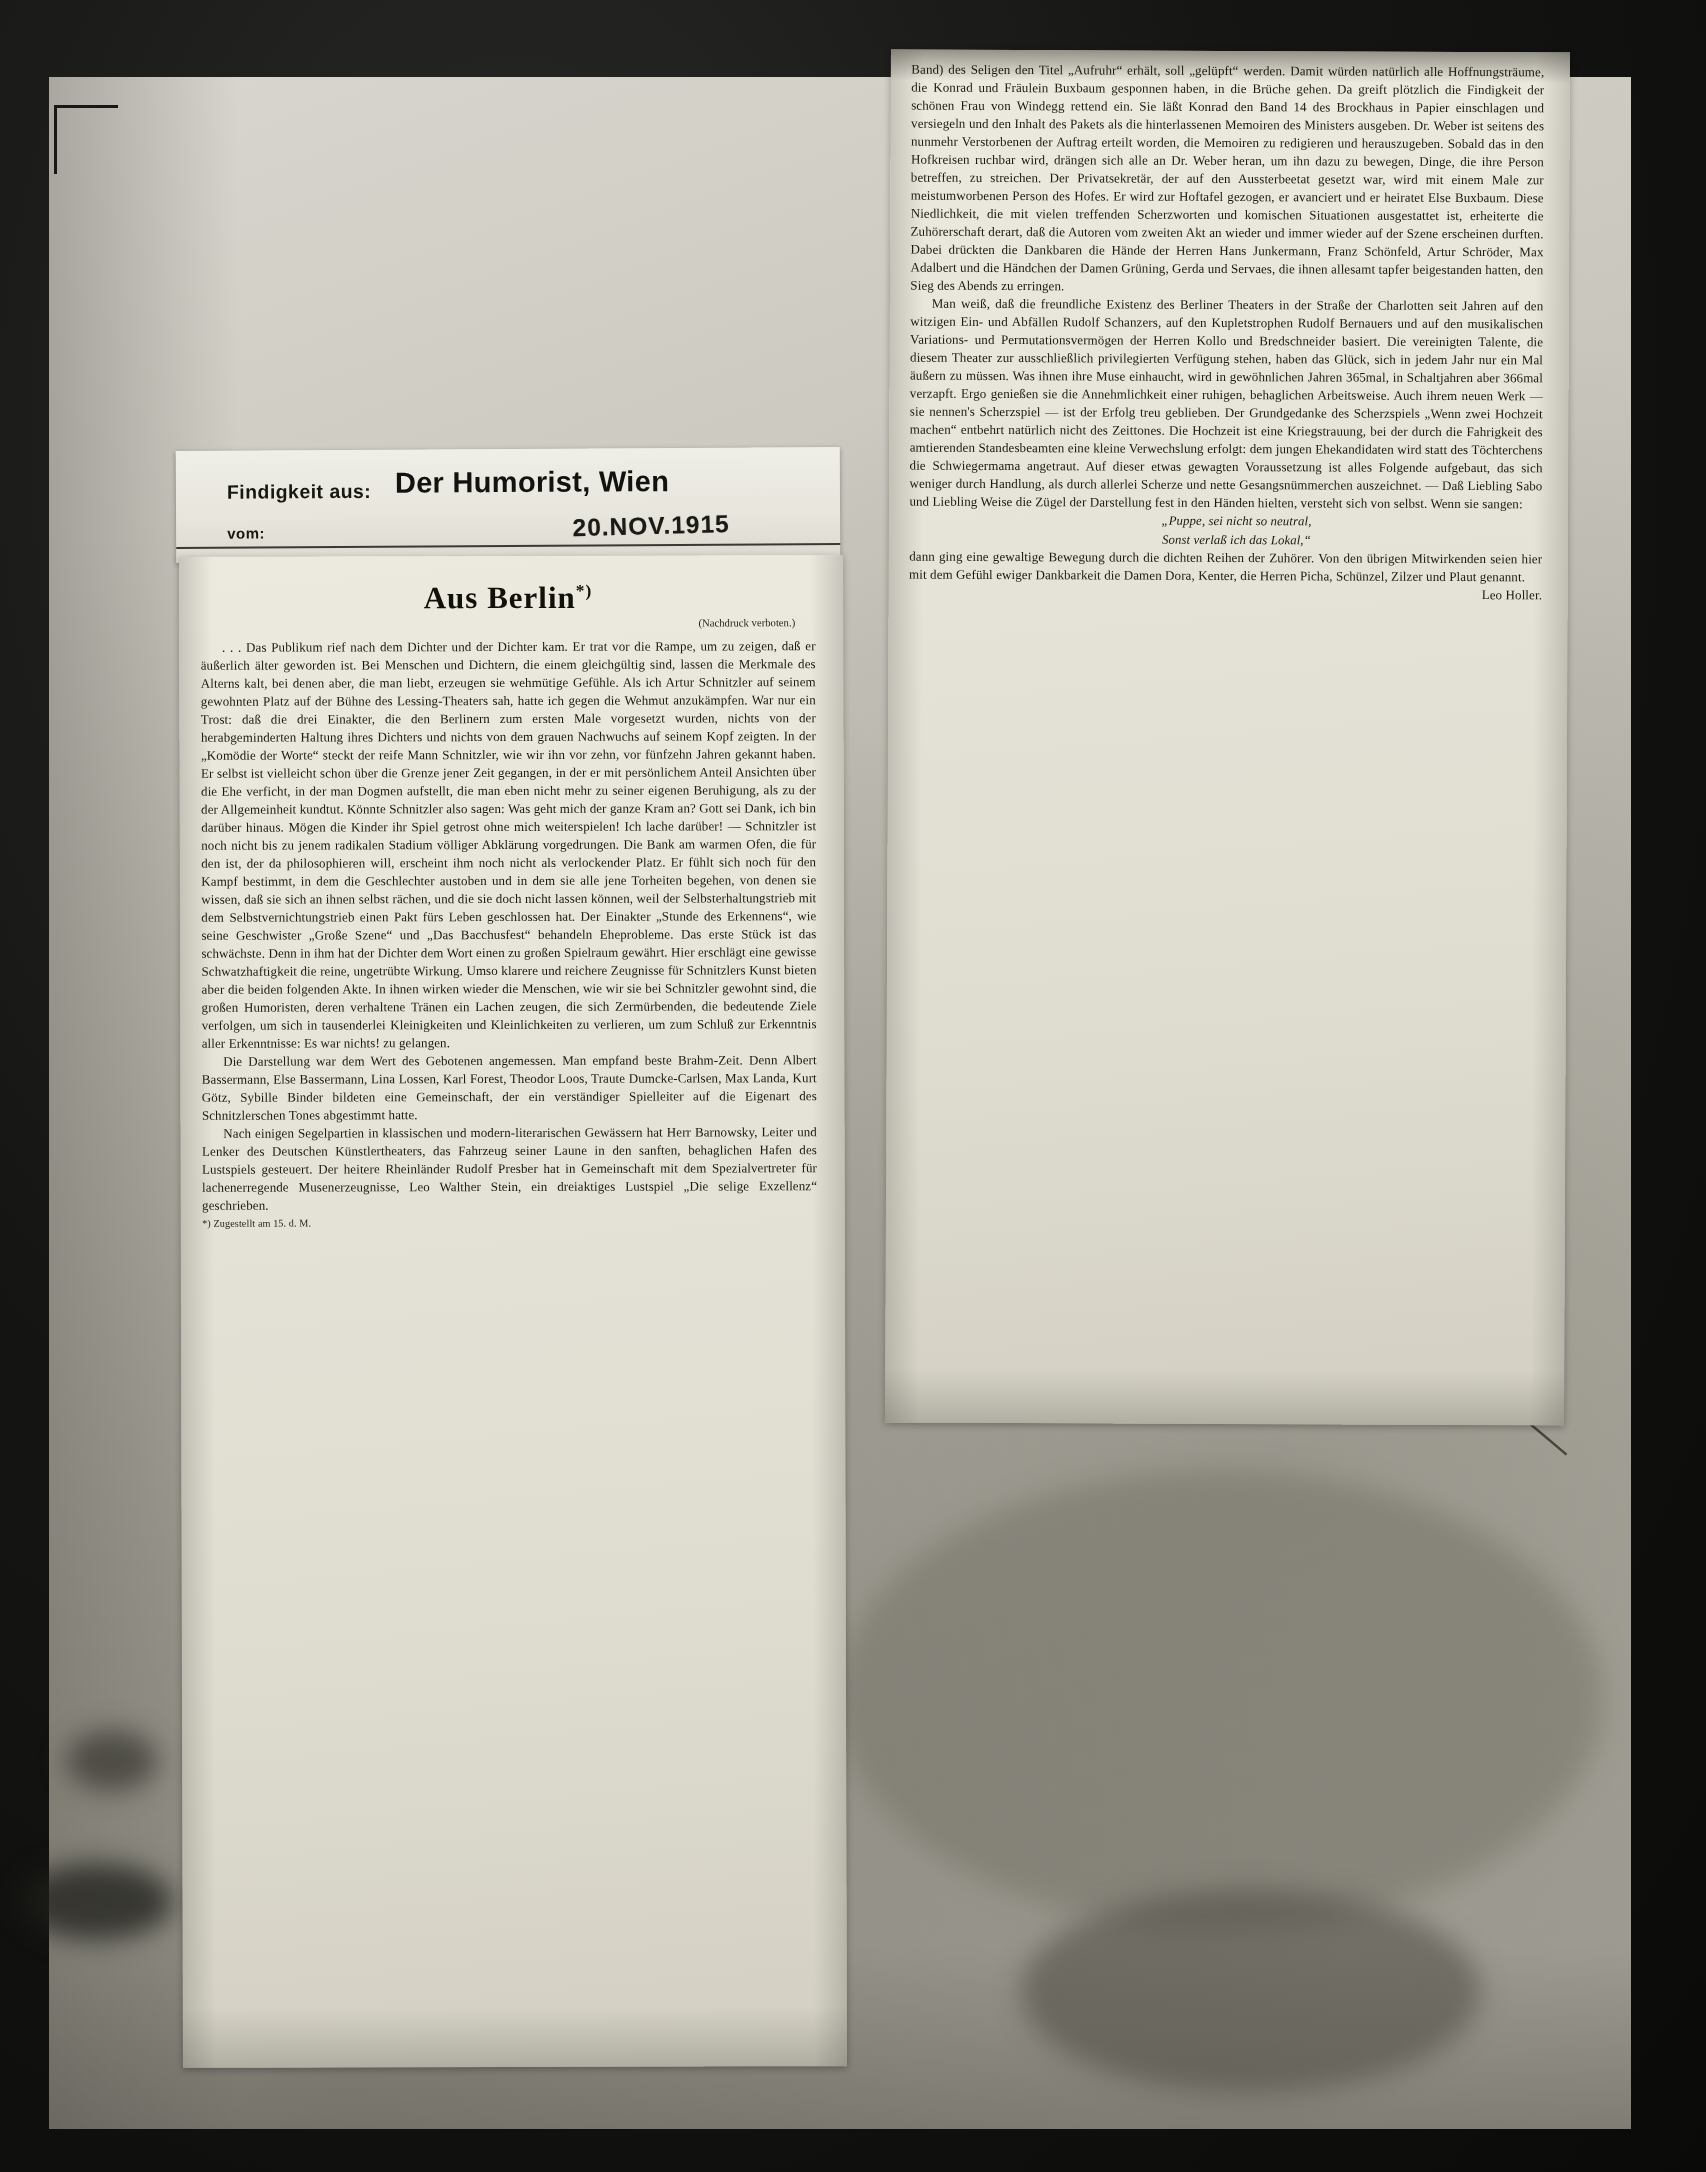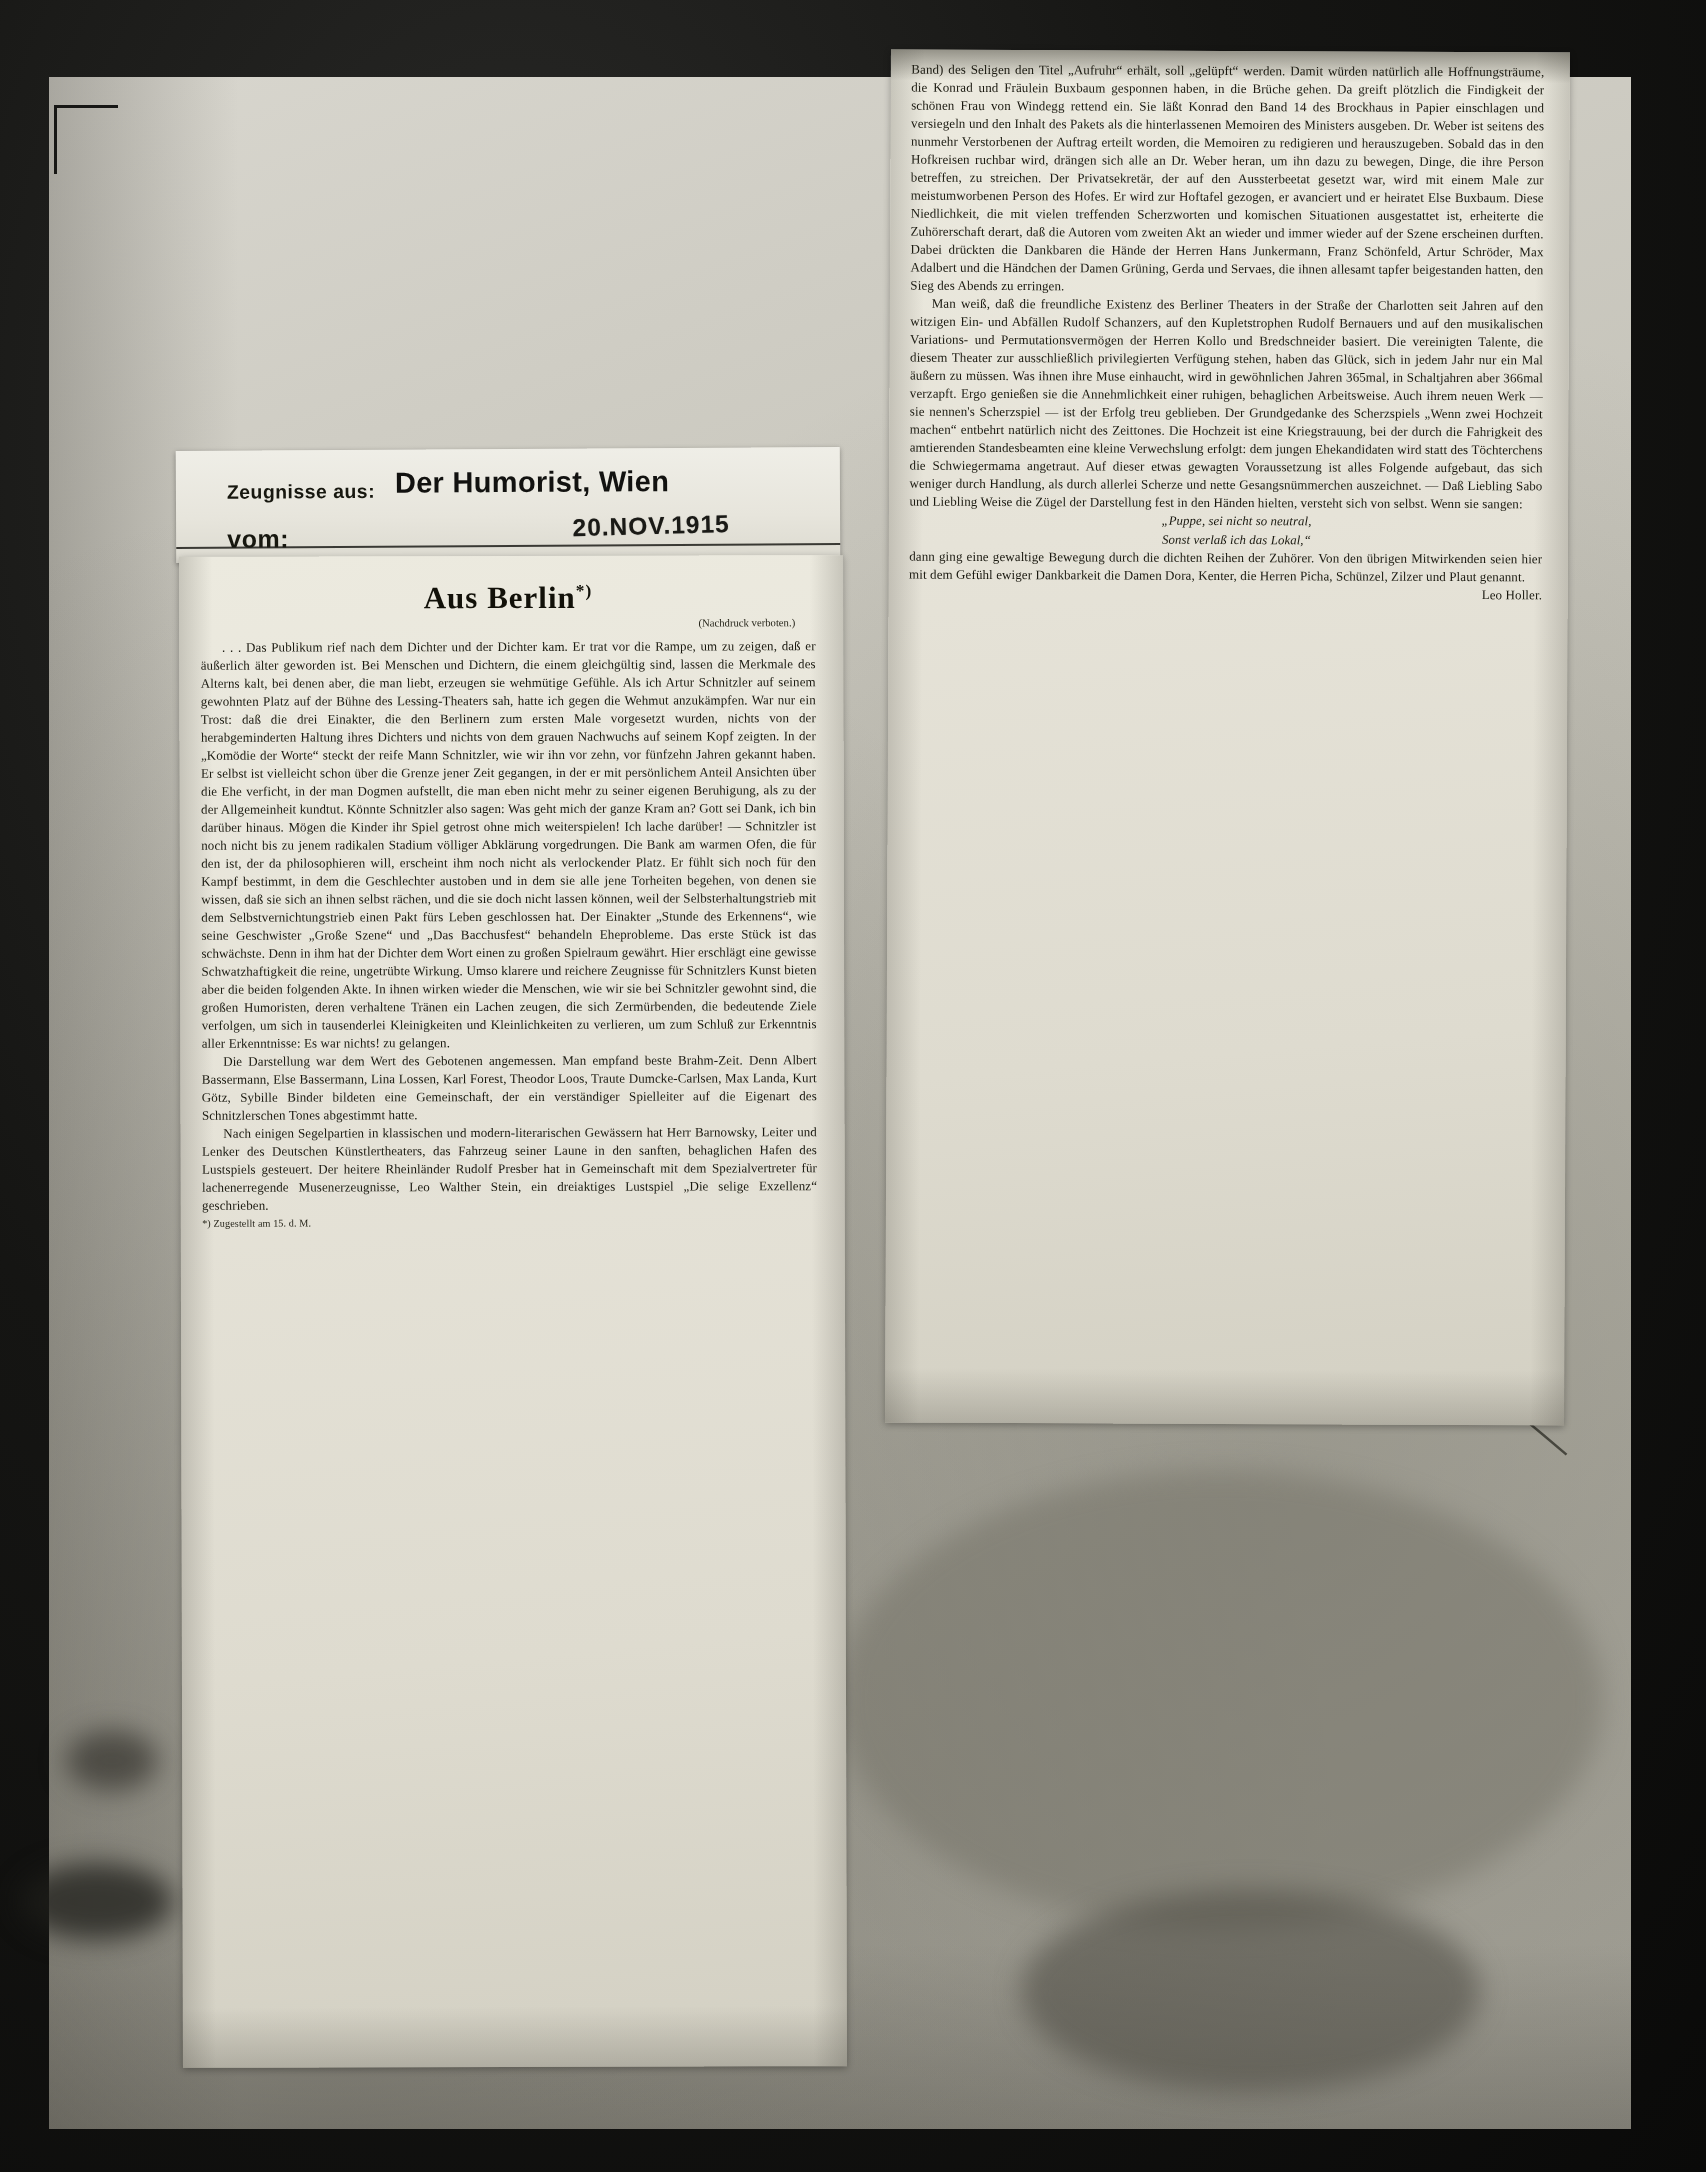--- a/index.html
+++ b/index.html
@@ -93,21 +93,21 @@
     font-size: 19.4px;
     letter-spacing: 0.5px;
     color: #17170f;
   }
   .stamp-label-2 {
     position: absolute;
     left: 51px;
     top: 74px;
     font-family: "Liberation Sans", sans-serif;
     font-weight: bold;
-    font-size: 25px;
+    font-size: 15px;
     letter-spacing: 0.5px;
     color: #17170f;
   }
   .stamp-source {
     position: absolute;
     left: 219px;
     top: 17.4px;
     font-family: "Liberation Sans", sans-serif;
     font-weight: bold;
     font-size: 29px;
@@ -245,21 +245,21 @@
 <div class="backing-sheet"></div>
 
 <div class="blotch" style="left:20.4px;top:1863px;width:153px;height:77px;background:rgba(30,29,25,0.75);"></div>
 <div class="blotch" style="left:66px;top:1730px;width:92px;height:61px;background:rgba(40,39,33,0.6);"></div>
 <div class="blotch" style="left:837px;top:1470px;width:766px;height:459px;background:rgba(110,108,98,0.45);"></div>
 <div class="blotch" style="left:1021px;top:1889px;width:459px;height:204px;background:rgba(70,68,60,0.5);"></div>
 
 <div class="corner-bracket"></div>
 
 <div class="stamp-slip">
-  <div class="stamp-label-1">Zeugnisse aus:</div>
+  <div class="stamp-label-1">Findigkeit aus:</div>
   <div class="stamp-label-2">vom:</div>
   <div class="stamp-source">Der Humorist, Wien</div>
   <div class="stamp-date">20.NOV.1915</div>
   <div class="stamp-line"></div>
 </div>
 
 <svg class="pen" style="left:168px;top:546px;width:715px;height:194px;" viewBox="0 0 1400 380" width="715" height="194">
   <path d="M60 40 C 90 120, 120 200, 120 280" stroke="#1b1b16" stroke-width="5" fill="none" opacity="0.85"></path>
   <path d="M60 40 C 130 90, 220 120, 300 130" stroke="#1b1b16" stroke-width="4" fill="none" opacity="0.7"></path>
   <path d="M1020 30 C 1100 60, 1180 95, 1260 120" stroke="#1b1b16" stroke-width="5" fill="none" opacity="0.8"></path>

